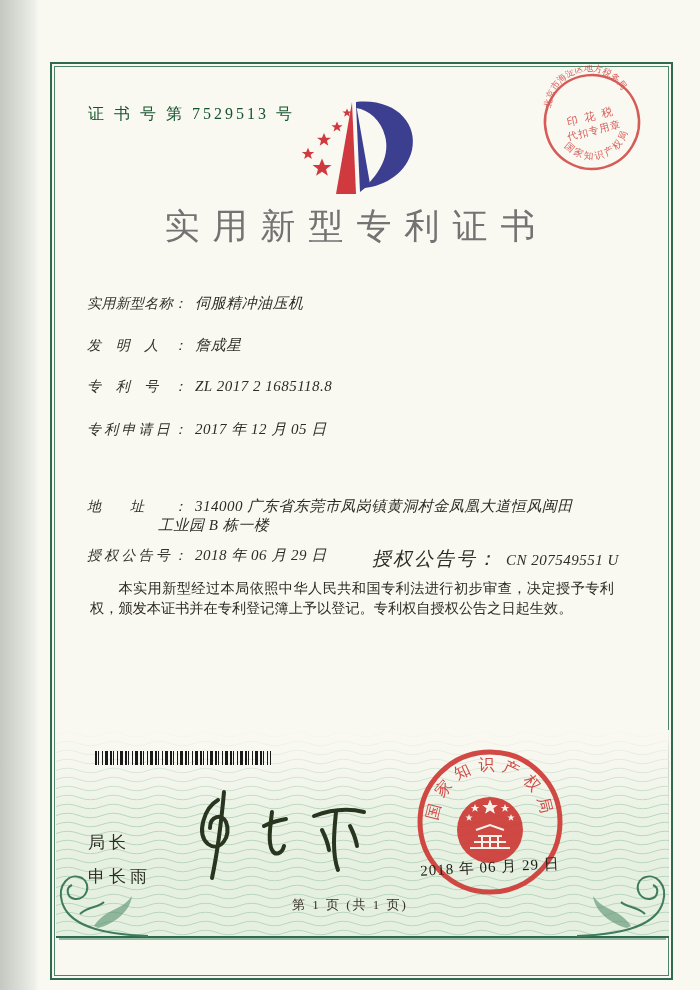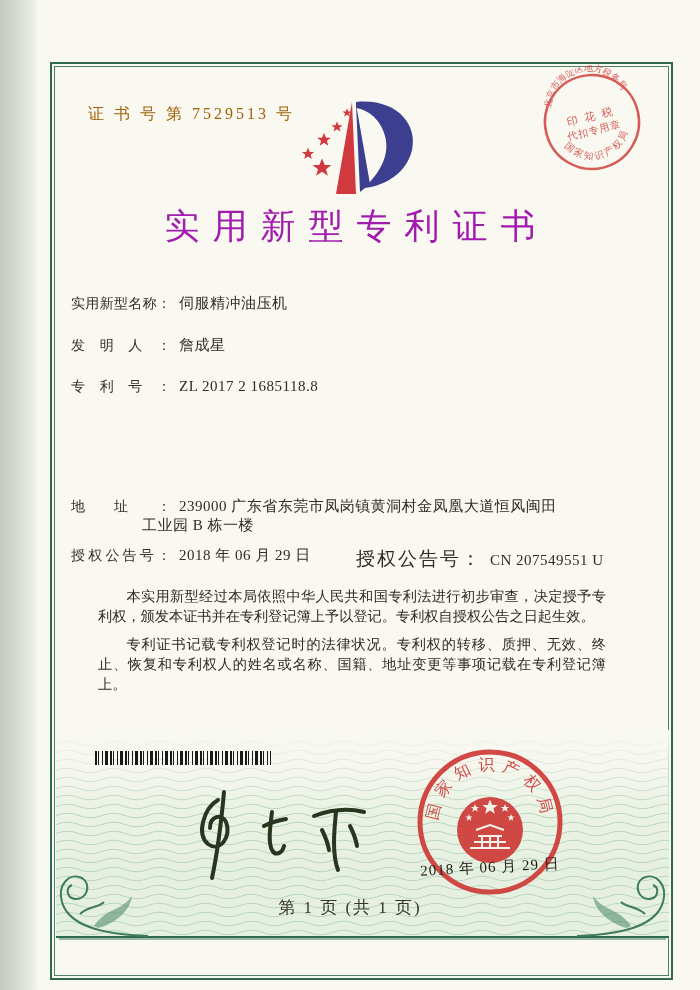--- a/index.html
+++ b/index.html
@@ -2,34 +2,34 @@
 <html><head>
 <meta charset="utf-8">
 <style>
   html,body{margin:0;padding:0;background:#ffffff;}
   .page{position:relative;width:700px;height:990px;background:#f9f8f1;overflow:hidden;
         font-family:"Liberation Serif","DejaVu Serif",serif;color:#2f2b26;}
   .edge-strip{position:absolute;left:0;top:0;bottom:0;width:38px;
         background:linear-gradient(90deg,#c4c8c1,#dcdfd8 55%,#ecefe7 88%,#f6f6ef);}
   .frame{position:absolute;left:50px;top:62px;right:27px;bottom:10px;border:2px solid #2e6a50;}
   .frame::after{content:"";position:absolute;inset:2px;border:1px solid #4d8367;}
-  .certno{position:absolute;left:88px;top:104px;font-size:16px;letter-spacing:3px;color:#a16207;}
+  .certno{position:absolute;left:88px;top:104px;font-size:16px;letter-spacing:3px;color:#14532d;}
   .logo{position:absolute;left:278px;top:96px;width:152px;height:112px;}
   .title{position:absolute;left:0;right:0;top:203px;text-align:center;font-size:35px;
-         letter-spacing:13px;text-indent:13px;color:#a21caf;}
-  .row{position:absolute;left:71px;width:545px;font-size:15px;white-space:nowrap;}
+         letter-spacing:13px;text-indent:13px;color:#737373;}
+  .row{position:absolute;left:87px;width:545px;font-size:15px;white-space:nowrap;font-style:italic;}
   .row .lab{display:inline-block;width:100px;font-size:14px;text-align:justify;
             text-align-last:justify;-moz-text-align-last:justify;color:#33302a;}
   .row .val{margin-left:8px;letter-spacing:0.5px;}
   .row .val2{margin-left:71px;white-space:nowrap;letter-spacing:0.5px;}
   .right-pair{position:absolute;left:285px;top:0;white-space:nowrap;}
   .right-pair .lab2{font-size:19px;letter-spacing:2px;}
   .body-text{position:absolute;left:90px;top:578px;width:524px;font-size:14.2px;
              line-height:20px;text-align:justify;color:#2e2a24;}
-  .body-text p{margin:8px;text-indent:2em;}
+  .body-text p{margin:0;text-indent:2em;}
   .panel{position:absolute;left:56px;top:730px;width:613px;height:206px;
          border-bottom:2px solid #2e6a50;box-shadow:0 5px 0 -3px #94bba2;
          background:linear-gradient(180deg,rgba(233,242,228,0) 0px,rgba(233,242,228,.85) 70px,#e6f0e0 140px);}
   .panel svg.waves{position:absolute;inset:0;width:100%;height:100%;}
   .panel .fade{position:absolute;left:0;right:0;top:0;height:80px;
          background:linear-gradient(180deg,#f9f8f1,rgba(249,248,241,0));}
   .orn{position:absolute;width:96px;height:84px;}
   .orn-left{left:-2px;bottom:-10px;}
   .orn-right{right:-2px;bottom:-10px;transform:scaleX(-1);}
   .barcode{position:absolute;left:95px;top:751px;width:176px;height:14px;
@@ -38,21 +38,21 @@
            #191919 10px 13px,transparent 13px 15px);}
   .director{position:absolute;left:88px;top:826px;font-size:17px;letter-spacing:4px;
          line-height:34px;color:#2c3026;}
   .signature{position:absolute;left:180px;top:786px;width:210px;height:100px;}
   .seal{position:absolute;left:412px;top:744px;width:156px;height:156px;opacity:.92;}
   .seal-date{position:absolute;left:408px;top:858px;width:164px;text-align:center;
          font-size:15px;letter-spacing:1px;color:#201d18;transform:rotate(-3deg);}
   .tax-stamp{position:absolute;left:536px;top:66px;width:112px;height:112px;
          transform:rotate(-14deg);opacity:.88;}
   .pagefoot{position:absolute;left:0;right:0;top:896px;text-align:center;
-         font-size:17px;letter-spacing:2px;color:#38342d;}
+         font-size:13px;letter-spacing:2px;color:#38342d;}
 </style>
 </head>
 <body>
 
 <div class="page">
 
   <div class="edge-strip"></div>
   <div class="frame"></div>
 
   <div class="certno">证 书 号 第 7529513 号</div>
@@ -77,34 +77,36 @@
 
   <div class="row" style="top:294px">
     <span class="lab">实用新型名称：</span><span class="val">伺服精冲油压机</span>
   </div>
   <div class="row" style="top:336px">
     <span class="lab">发明人：</span><span class="val">詹成星</span>
   </div>
   <div class="row" style="top:378px">
     <span class="lab">专利号：</span><span class="val">ZL 2017 2 1685118.8</span>
   </div>
+  <div class="row" style="top:420px">
+    <span class="lab">专利申请日：</span><span class="val">2017 年 12 月 05 日</span>
+  </div>
   <div class="row" style="top:497px">
-    <span class="lab">地址：</span><span class="val">239000 广东省东莞市凤岗镇黄洞村金凤凰大道恒风闽田</span>
+    <span class="lab">地址：</span><span class="val">314000 广东省东莞市凤岗镇黄洞村金凤凰大道恒风闽田</span>
     <div class="val2">工业园 B 栋一楼</div>
   </div>
   <div class="row" style="top:546px">
     <span class="lab">授权公告号：</span><span class="val">2018 年 06 月 29 日</span>
     <span class="right-pair">
       <span class="lab2">授权公告号：</span><span class="val">CN 207549551 U</span>
     </span>
   </div>
 
   <div class="body-text">
     <p>本实用新型经过本局依照中华人民共和国专利法进行初步审查，决定授予专利权，颁发本证书并在专利登记簿上予以登记。专利权自授权公告之日起生效。</p>
-    <p>专利证书记载专利权登记时的法律状况。专利权的转移、质押、无效、终止、恢复和专利权人的姓名或名称、国籍、地址变更等事项记载在专利登记簿上。</p>
   </div>
 
   <div class="panel">
     <svg class="waves" aria-hidden="true">
       <defs>
         <pattern id="wv" width="46" height="9" patternUnits="userSpaceOnUse">
           <path d="M0 4.5 Q 11.5 0 23 4.5 T 46 4.5" fill="none" stroke="#b9d6bd" stroke-width="1"></path>
         </pattern>
       </defs>
       <rect x="0" y="0" width="100%" height="100%" fill="url(#wv)"></rect>
@@ -123,20 +125,24 @@
         <path d="M8,40 C3,22 16,10 28,16 C38,22 33,38 21,37 C13,36 11,26 18,23"></path>
         <path d="M8,40 C13,58 34,72 94,74"></path>
         <path d="M26,52 C34,44 44,46 50,40"></path>
       </g>
       <path d="M40,64 C52,46 66,50 78,34 C76,50 60,62 44,66 Z" fill="#55906d" opacity="0.6"></path>
     </svg>
   </div>
 
   <div class="barcode"></div>
 
+  <div class="director">
+    <div>局长</div>
+    <div>申长雨</div>
+  </div>
 
   <svg class="signature" viewBox="0 0 210 100" aria-hidden="true">
     <g fill="none" stroke="#28351f" stroke-width="4" stroke-linecap="round">
       <path d="M38,14 C24,22 16,48 28,58 C40,67 52,50 46,36 C42,27 30,30 30,42"></path>
       <path d="M44,6 C42,28 38,64 32,92"></path>
       <path d="M92,26 C90,42 88,56 92,64 C95,70 102,68 104,60"></path>
       <path d="M84,40 C92,36 100,34 106,33"></path>
       <path d="M134,30 C150,24 168,22 184,26"></path>
       <path d="M156,26 C154,46 152,68 158,84"></path>
       <path d="M142,44 C146,52 148,58 149,64"></path>

